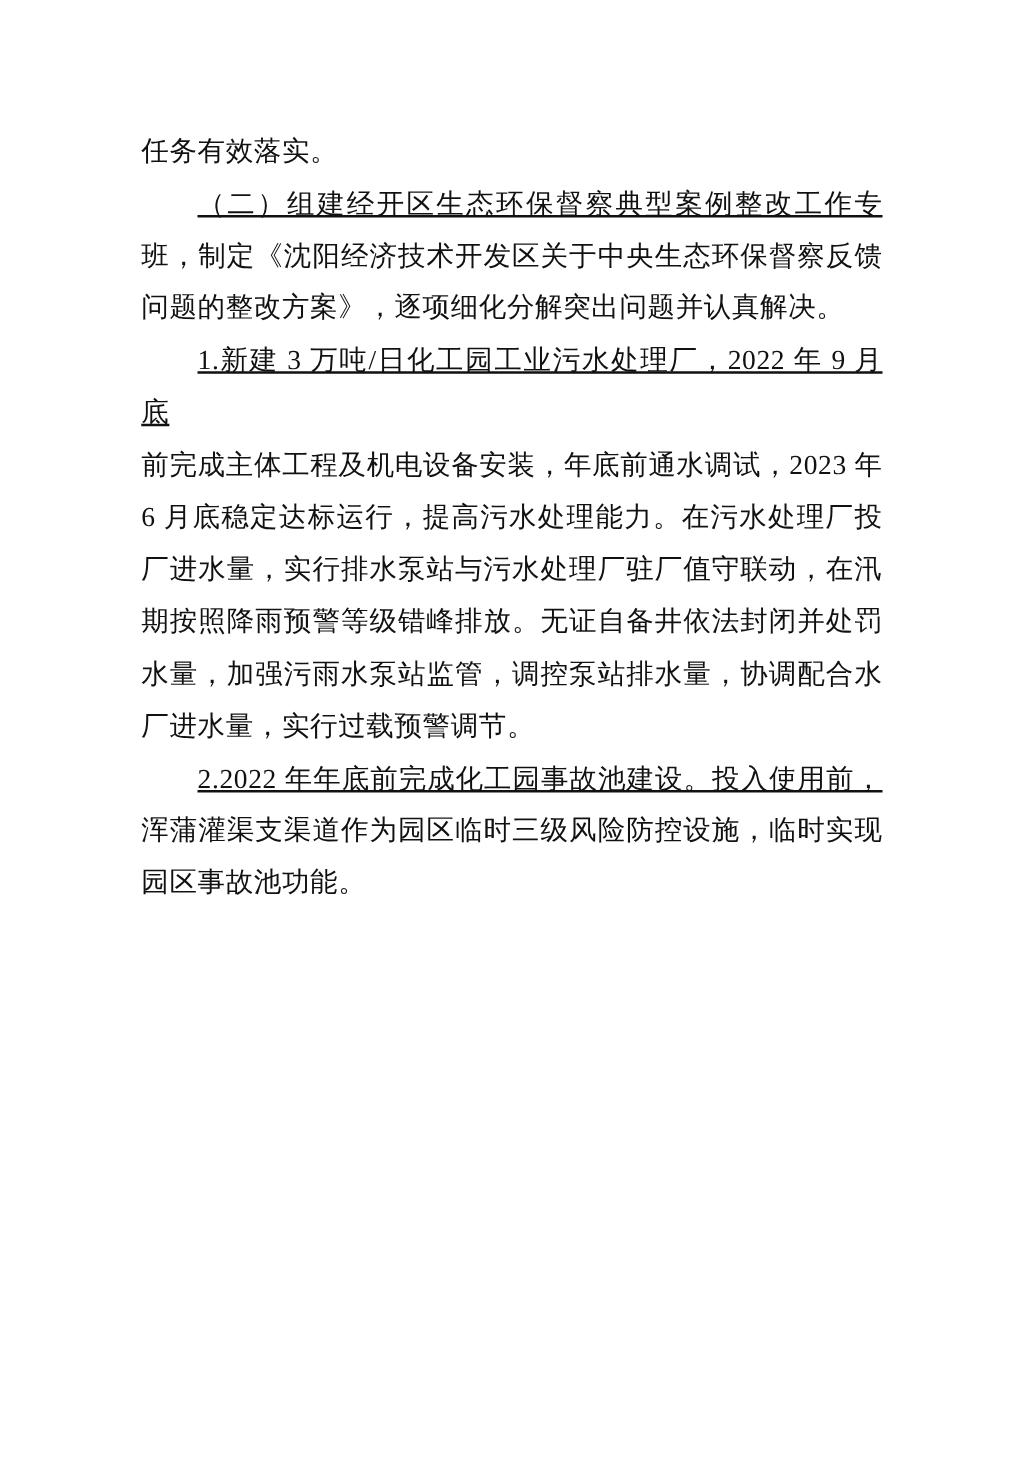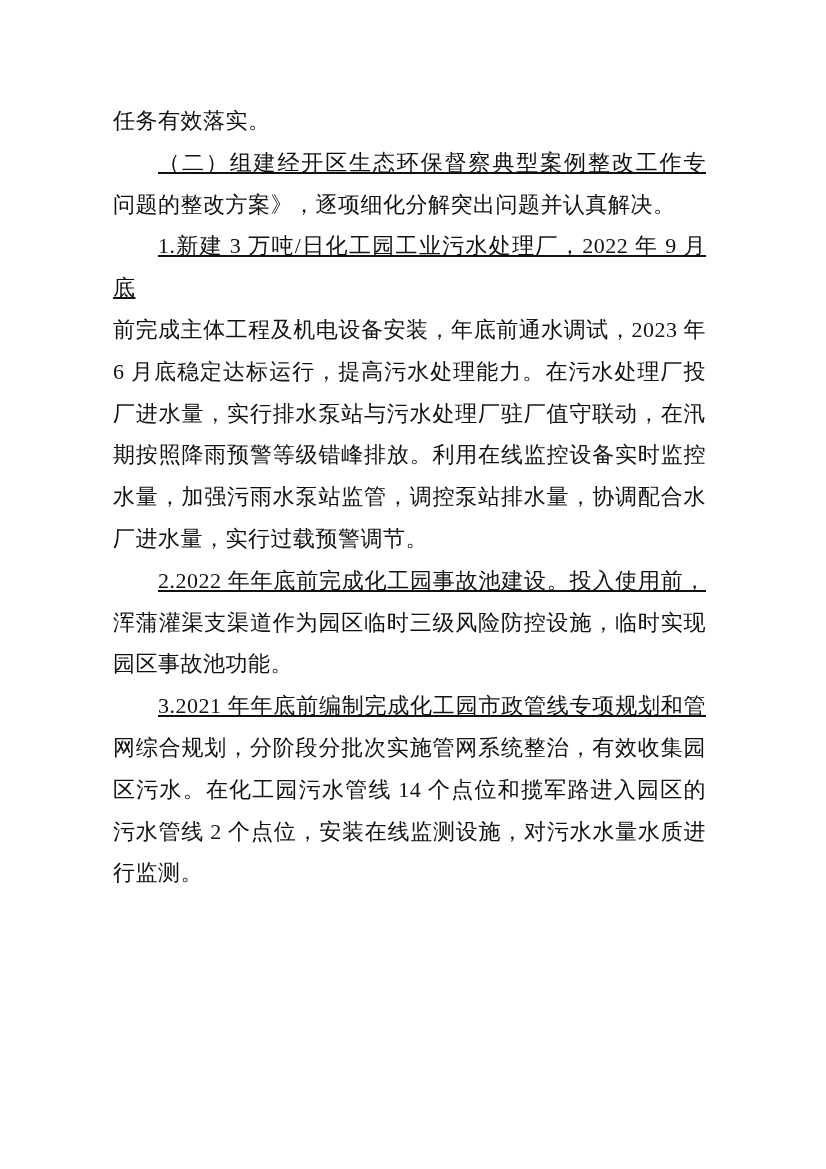--- a/index.html
+++ b/index.html
@@ -54,47 +54,41 @@
 
 <div class="page">
   <div class="text-block">
 
     <div class="para">
       <div class="line last">任务有效落实。</div>
     </div>
 
     <div class="para">
       <div class="line indent">（二）组建经开区生态环保督察典型案例整改工作专</div>
+      <div class="line">班，制定《沈阳经济技术开发区关于中央生态环保督察反馈</div>
       <div class="line last">问题的整改方案》，逐项细化分解突出问题并认真解决。</div>
     </div>
 
 
     <div class="para">
       <div class="line indent">1.新建 3 万吨/日化工园工业污水处理厂，2022 年 9 月底</div>
       <div class="line">前完成主体工程及机电设备安装，年底前通水调试，2023 年</div>
       <div class="line">6 月底稳定达标运行，提高污水处理能力。在污水处理厂投</div>
       <div class="line">厂进水量，实行排水泵站与污水处理厂驻厂值守联动，在汛</div>
-      <div class="line">期按照降雨预警等级错峰排放。利用在线监控设备实时监控</div>
+      <div class="line">期按照降雨预警等级错峰排放。无证自备井依法封闭并处罚</div>
       <div class="line">水量，加强污雨水泵站监管，调控泵站排水量，协调配合水</div>
       <div class="line last">厂进水量，实行过载预警调节。</div>
     </div>
 
     <div class="para">
       <div class="line indent">2.2022 年年底前完成化工园事故池建设。投入使用前，</div>
       <div class="line">浑蒲灌渠支渠道作为园区临时三级风险防控设施，临时实现</div>
       <div class="line last">园区事故池功能。</div>
     </div>
 
-    <div class="para">
-      <div class="line indent">3.2021 年年底前编制完成化工园市政管线专项规划和管</div>
-      <div class="line">网综合规划，分阶段分批次实施管网系统整治，有效收集园</div>
-      <div class="line">区污水。在化工园污水管线 14 个点位和揽军路进入园区的</div>
-      <div class="line">污水管线 2 个点位，安装在线监测设施，对污水水量水质进</div>
-      <div class="line last">行监测。</div>
-    </div>
 
 
   </div>
 
   <div class="footer">
     <span>- 41 -</span>
   </div>
 </div>
 
 </body></html>

